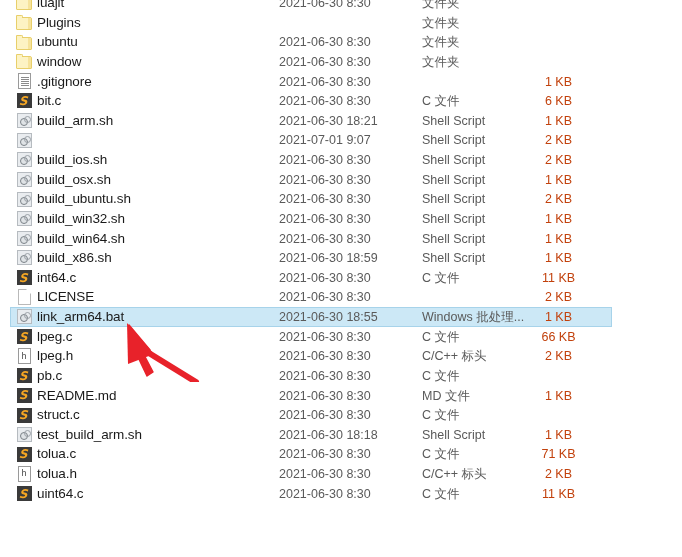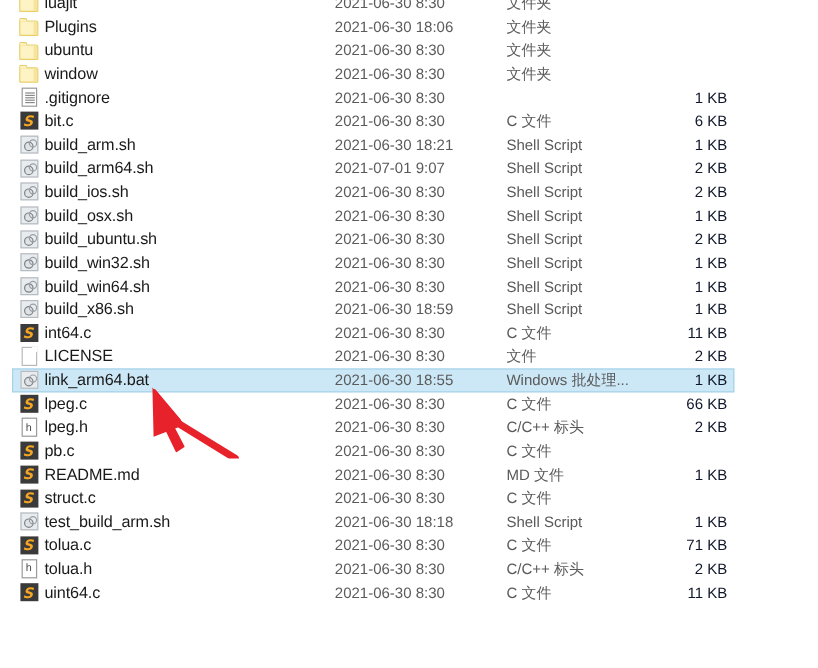--- a/index.html
+++ b/index.html
@@ -88,23 +88,23 @@
     line-height: 19.6px;
     white-space: nowrap;
     overflow: hidden;
   }
 
   .size-cell {
     position: absolute;
     left: 500px;
     top: 0;
     width: 95px;
-    text-align: right;
+    text-align: center;
     font-size: 12.5px;
-    color: #0f172a;
+    color: #c2410c;
     line-height: 19.6px;
     white-space: nowrap;
   }
 
   
   .ico-folder {
     width: 16px;
     height: 13px;
     margin-top: 2px;
     background: #fdf3c4;
@@ -274,21 +274,20 @@
         <div class="type-cell">文件夹</div>
         <div class="size-cell"></div>
       </div>
     </div>
     <div class="row" style="top: 12.63px;">
       <div class="row-inner">
         <div class="icon-cell">
           <span class="ico-folder"></span>
         </div>
         <div class="name-cell">Plugins</div>
-        <div class="date-cell">2021-06-30 18:06</div>
         <div class="type-cell">文件夹</div>
         <div class="size-cell"></div>
       </div>
     </div>
     <div class="row" style="top: 32.26px;">
       <div class="row-inner">
         <div class="icon-cell">
           <span class="ico-folder"></span>
         </div>
         <div class="name-cell">ubuntu</div>
@@ -340,21 +339,20 @@
         <div class="date-cell">2021-06-30 18:21</div>
         <div class="type-cell">Shell Script</div>
         <div class="size-cell">1 KB</div>
       </div>
     </div>
     <div class="row" style="top: 130.41px;">
       <div class="row-inner">
         <div class="icon-cell">
           <span class="ico-script"></span>
         </div>
-        <div class="name-cell">build_arm64.sh</div>
         <div class="date-cell">2021-07-01 9:07</div>
         <div class="type-cell">Shell Script</div>
         <div class="size-cell">2 KB</div>
       </div>
     </div>
     <div class="row" style="top: 150.04px;">
       <div class="row-inner">
         <div class="icon-cell">
           <span class="ico-script"></span>
         </div>
@@ -432,21 +430,20 @@
         <div class="size-cell">11 KB</div>
       </div>
     </div>
     <div class="row" style="top: 287.45px;">
       <div class="row-inner">
         <div class="icon-cell">
           <span class="ico-page"></span>
         </div>
         <div class="name-cell">LICENSE</div>
         <div class="date-cell">2021-06-30 8:30</div>
-        <div class="type-cell">文件</div>
         <div class="size-cell">2 KB</div>
       </div>
     </div>
     <div class="row selected" style="top: 307.08px;">
       <div class="row-inner">
         <div class="icon-cell">
           <span class="ico-script"></span>
         </div>
         <div class="name-cell">link_arm64.bat</div>
         <div class="date-cell">2021-06-30 18:55</div>

